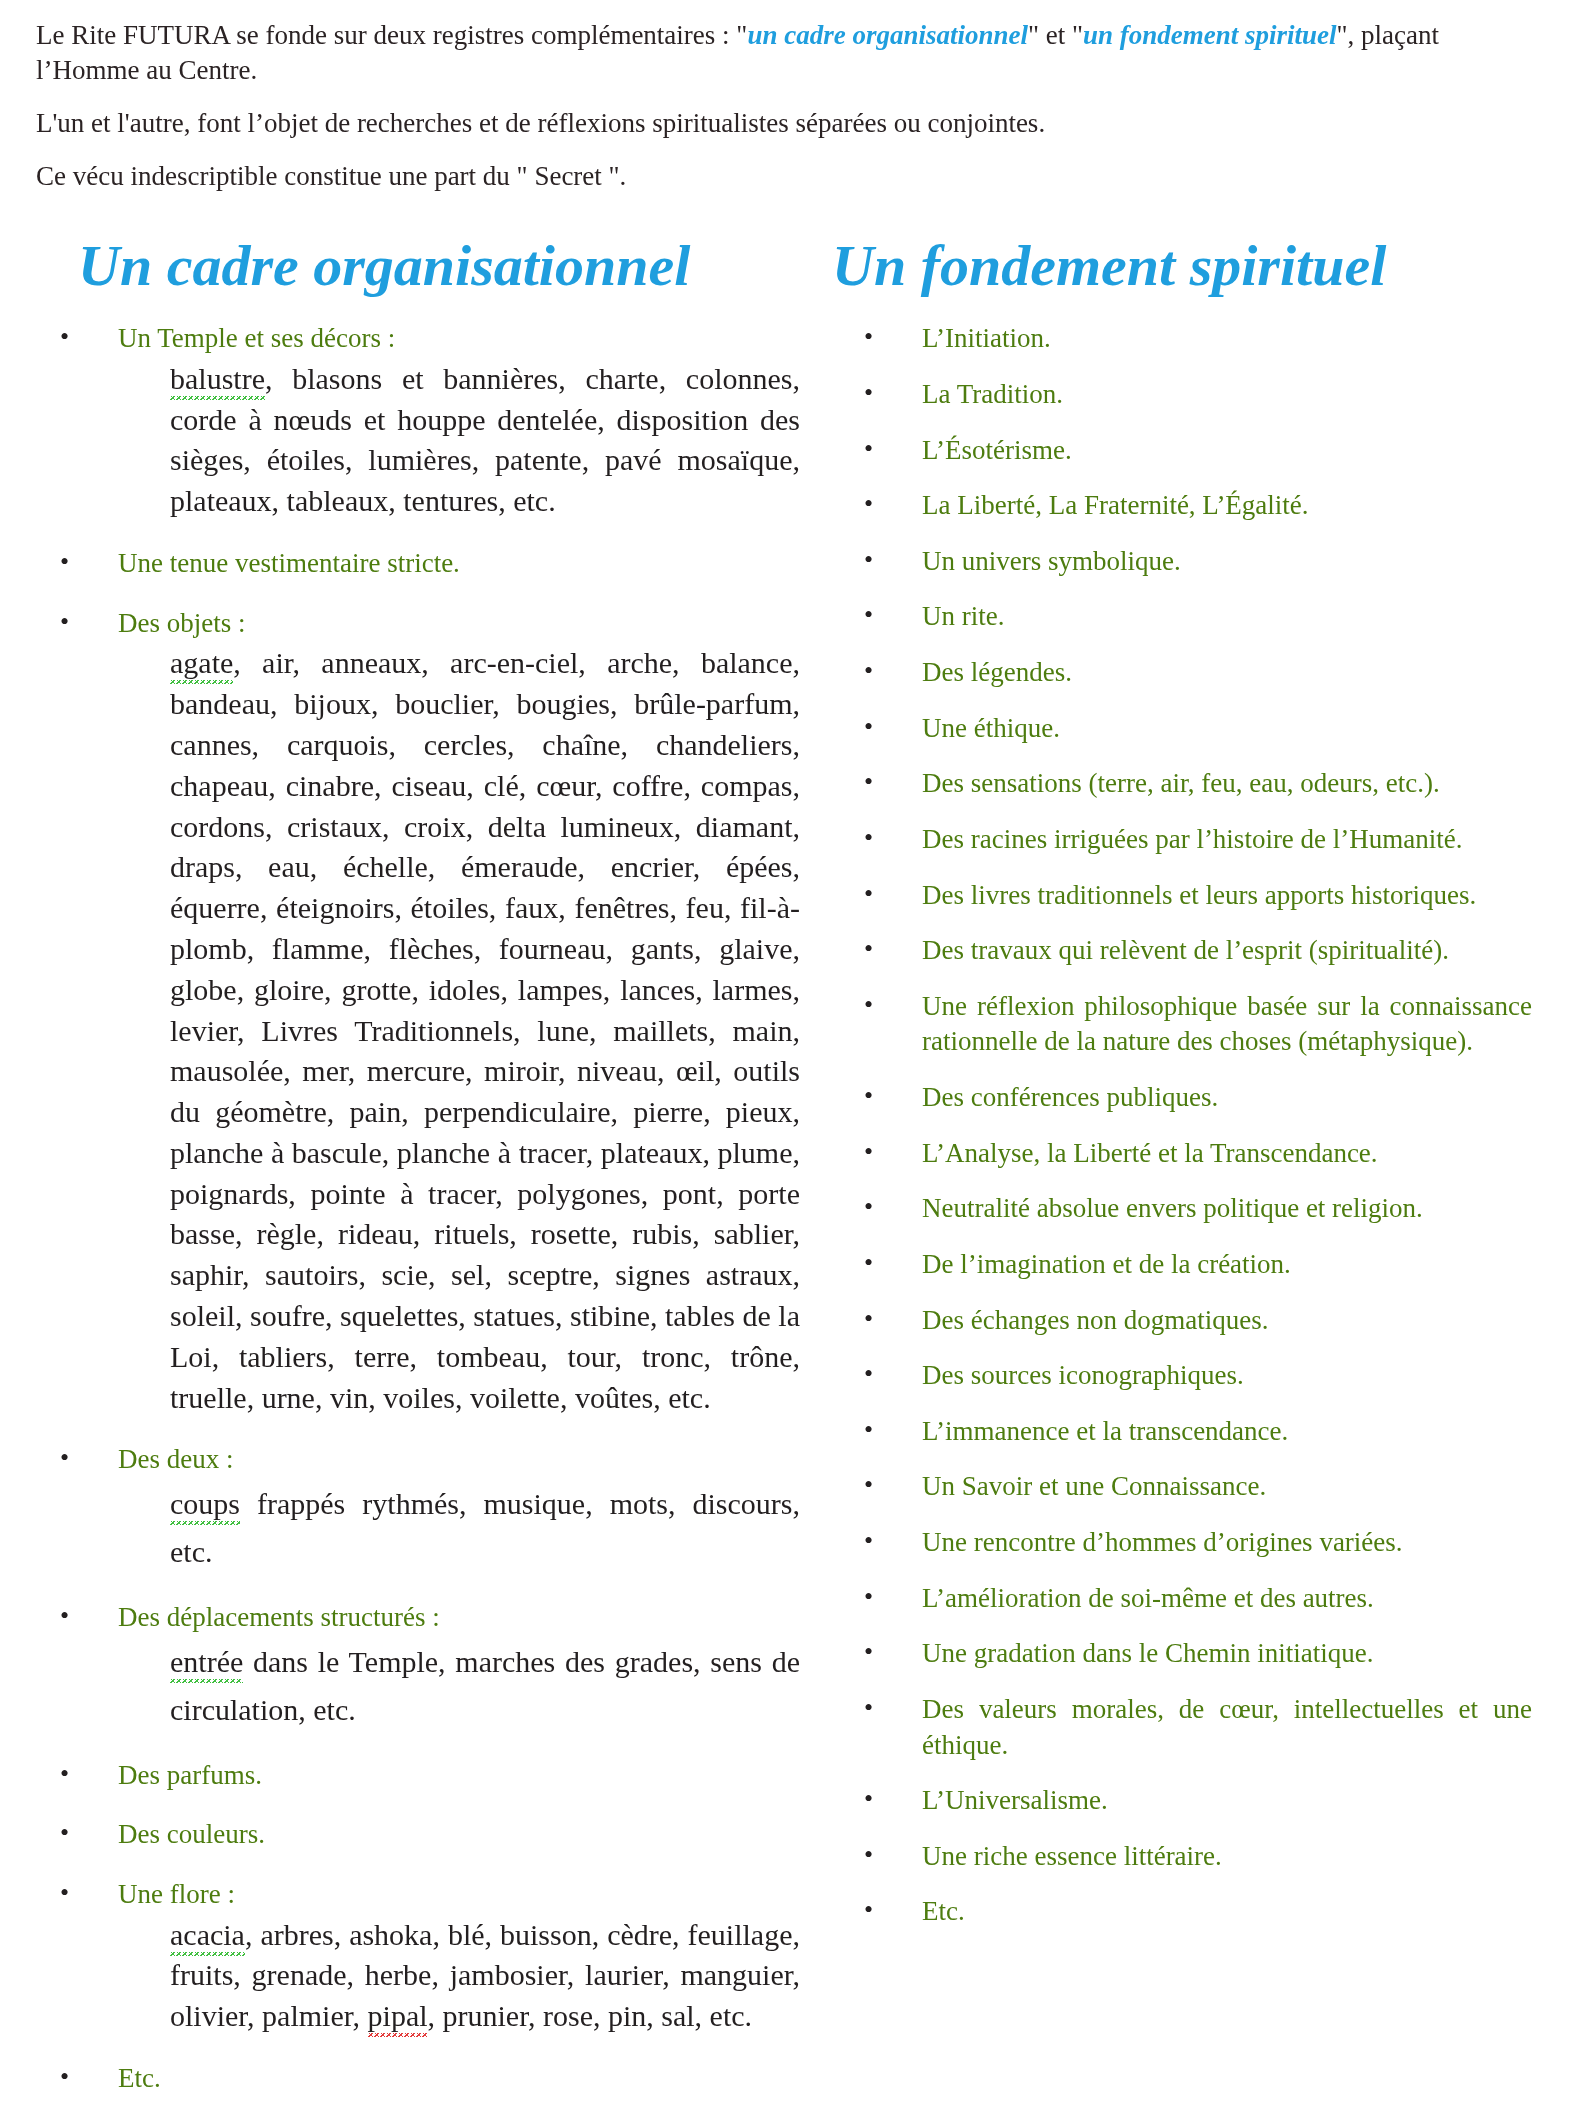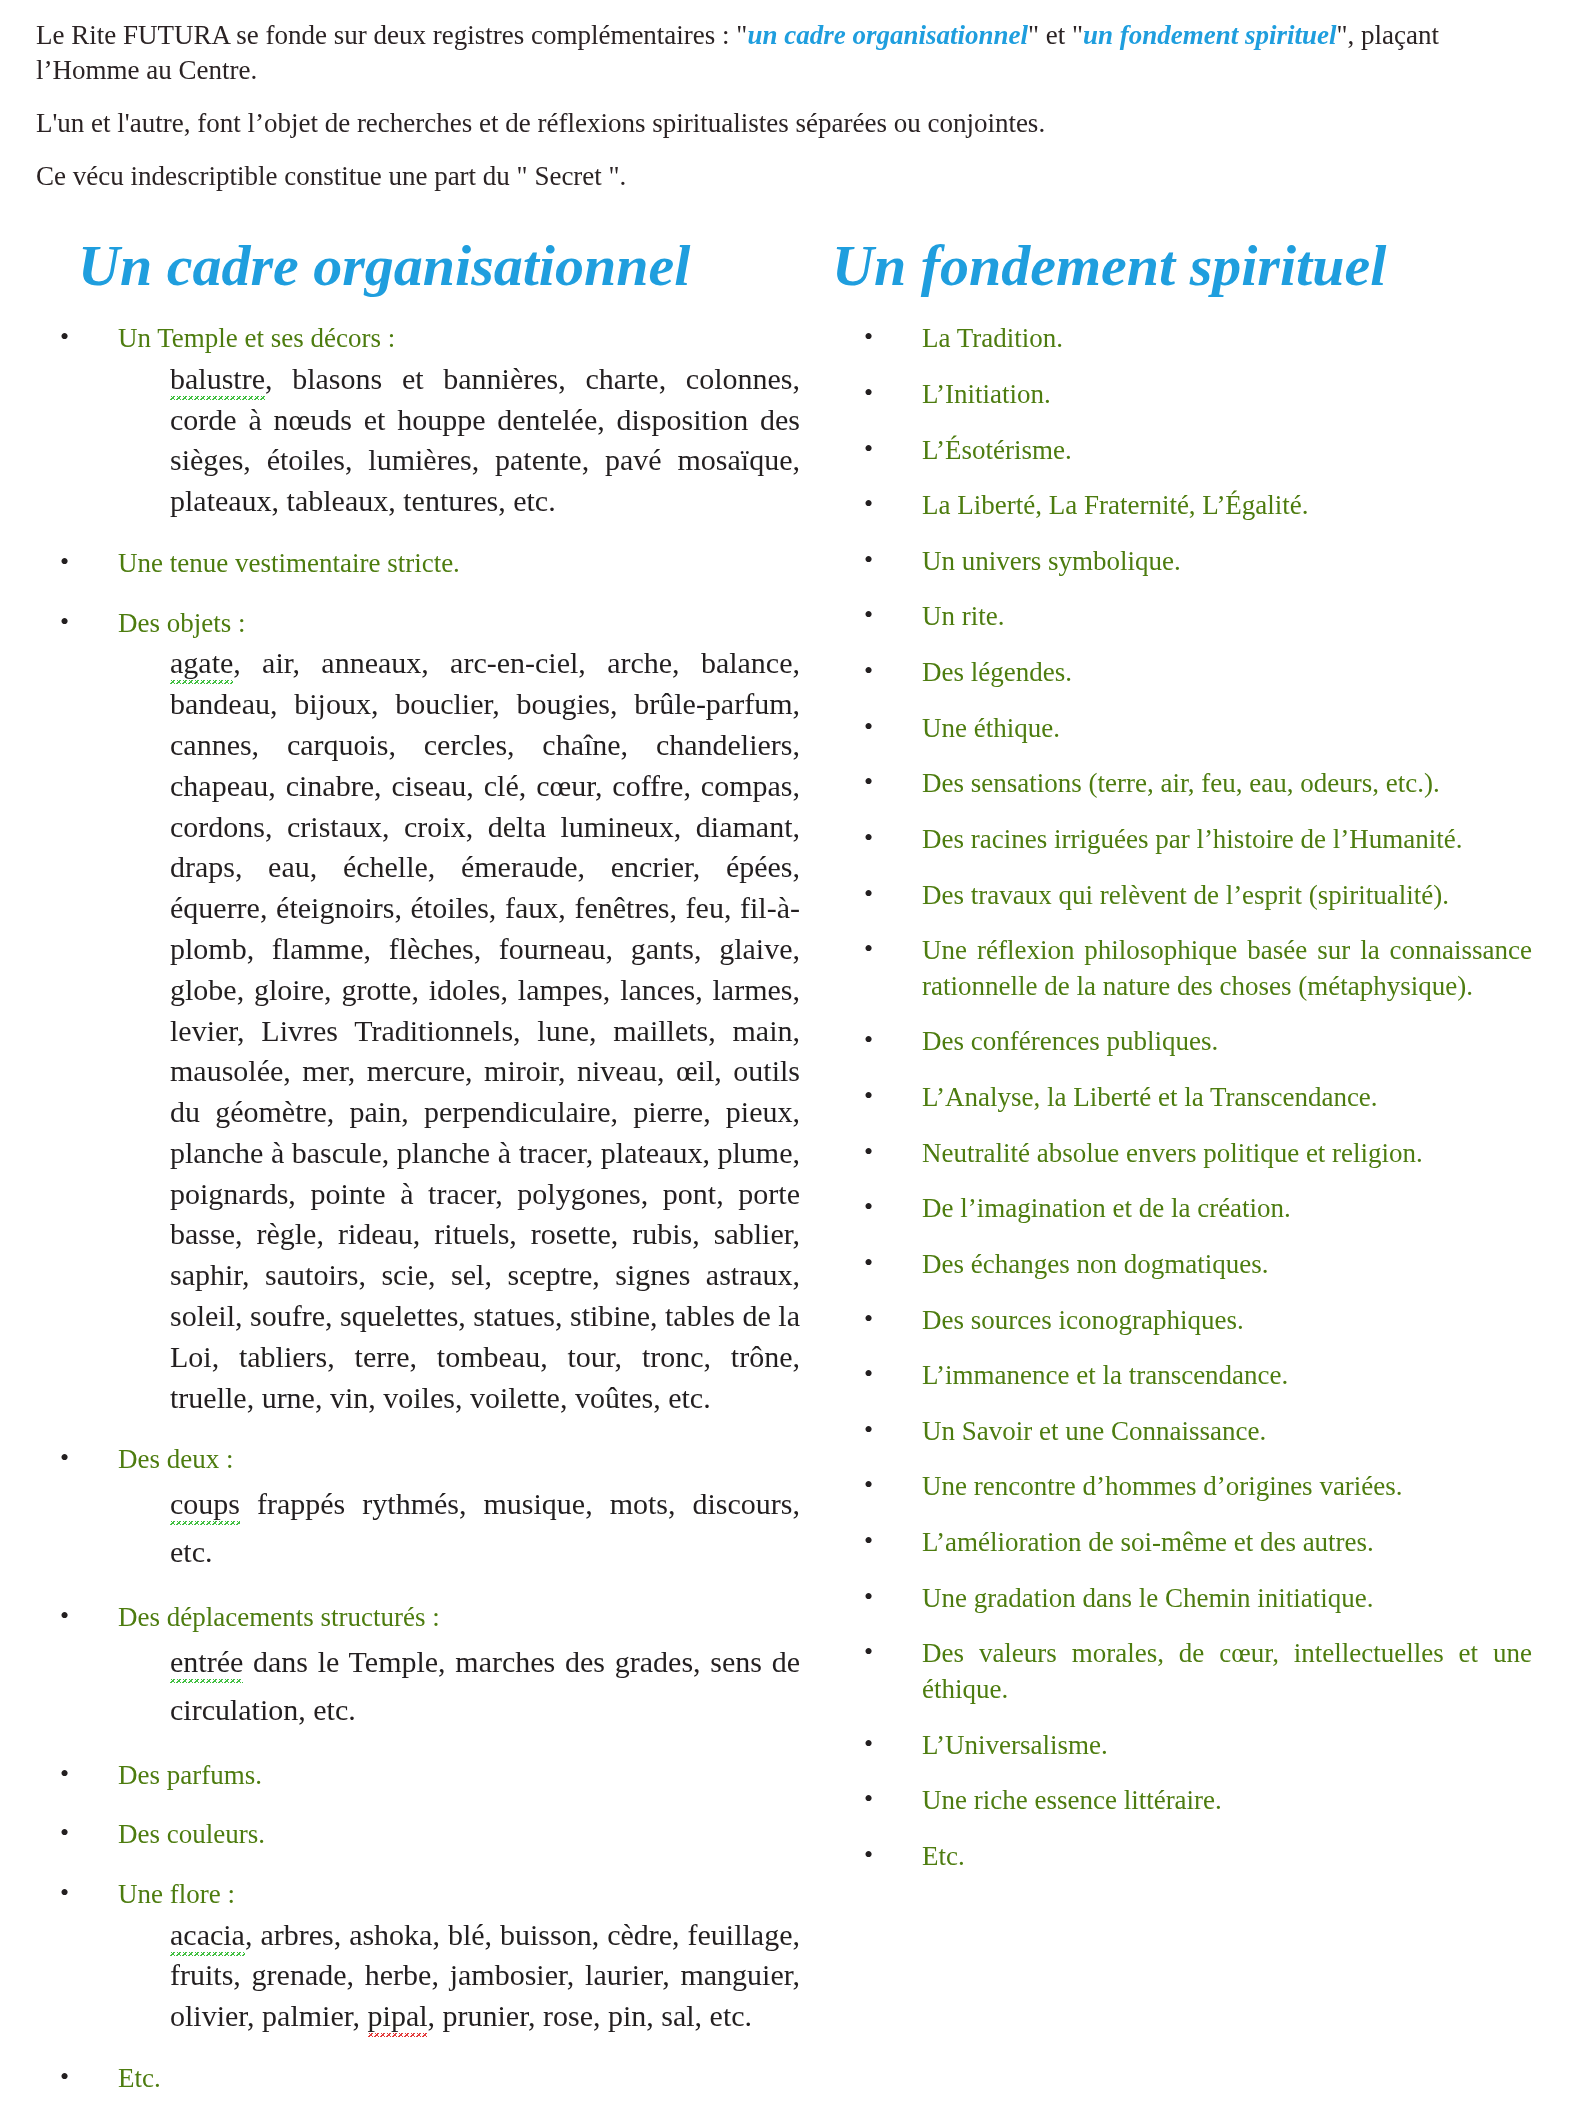--- a/index.html
+++ b/index.html
@@ -194,26 +194,26 @@
           </li>
           <li>
             <p class="lead">Etc.</p>
           </li>
         </ul>
     </div>
 
     <div class="col-right">
       <ul class="bullets" id="right-list">
           <li>
+            <p class="lead">L’Initiation.</p>
+          </li>
+          <li>
             <p class="lead">La Tradition.</p>
           </li>
           <li>
-            <p class="lead">L’Initiation.</p>
-          </li>
-          <li>
             <p class="lead">L’Ésotérisme.</p>
           </li>
           <li>
             <p class="lead">La Liberté, La Fraternité, L’Égalité.</p>
           </li>
           <li>
             <p class="lead">Un univers symbolique.</p>
           </li>
           <li>
             <p class="lead">Un rite.</p>
@@ -222,20 +222,23 @@
             <p class="lead">Des légendes.</p>
           </li>
           <li>
             <p class="lead">Une éthique.</p>
           </li>
           <li>
             <p class="lead">Des sensations (terre, air, feu, eau, odeurs, etc.).</p>
           </li>
           <li>
             <p class="lead">Des racines irriguées par l’histoire de l’Humanité.</p>
+          </li>
+          <li>
+            <p class="lead">Des livres traditionnels et leurs apports historiques.</p>
           </li>
           <li>
             <p class="lead">Des travaux qui relèvent de l’esprit (spiritualité).</p>
           </li>
           <li>
             <p class="lead">Une réflexion philosophique basée sur la connaissance rationnelle de la nature des choses (métaphysique).</p>
           </li>
           <li>
             <p class="lead">Des conférences publiques.</p>
           </li>

